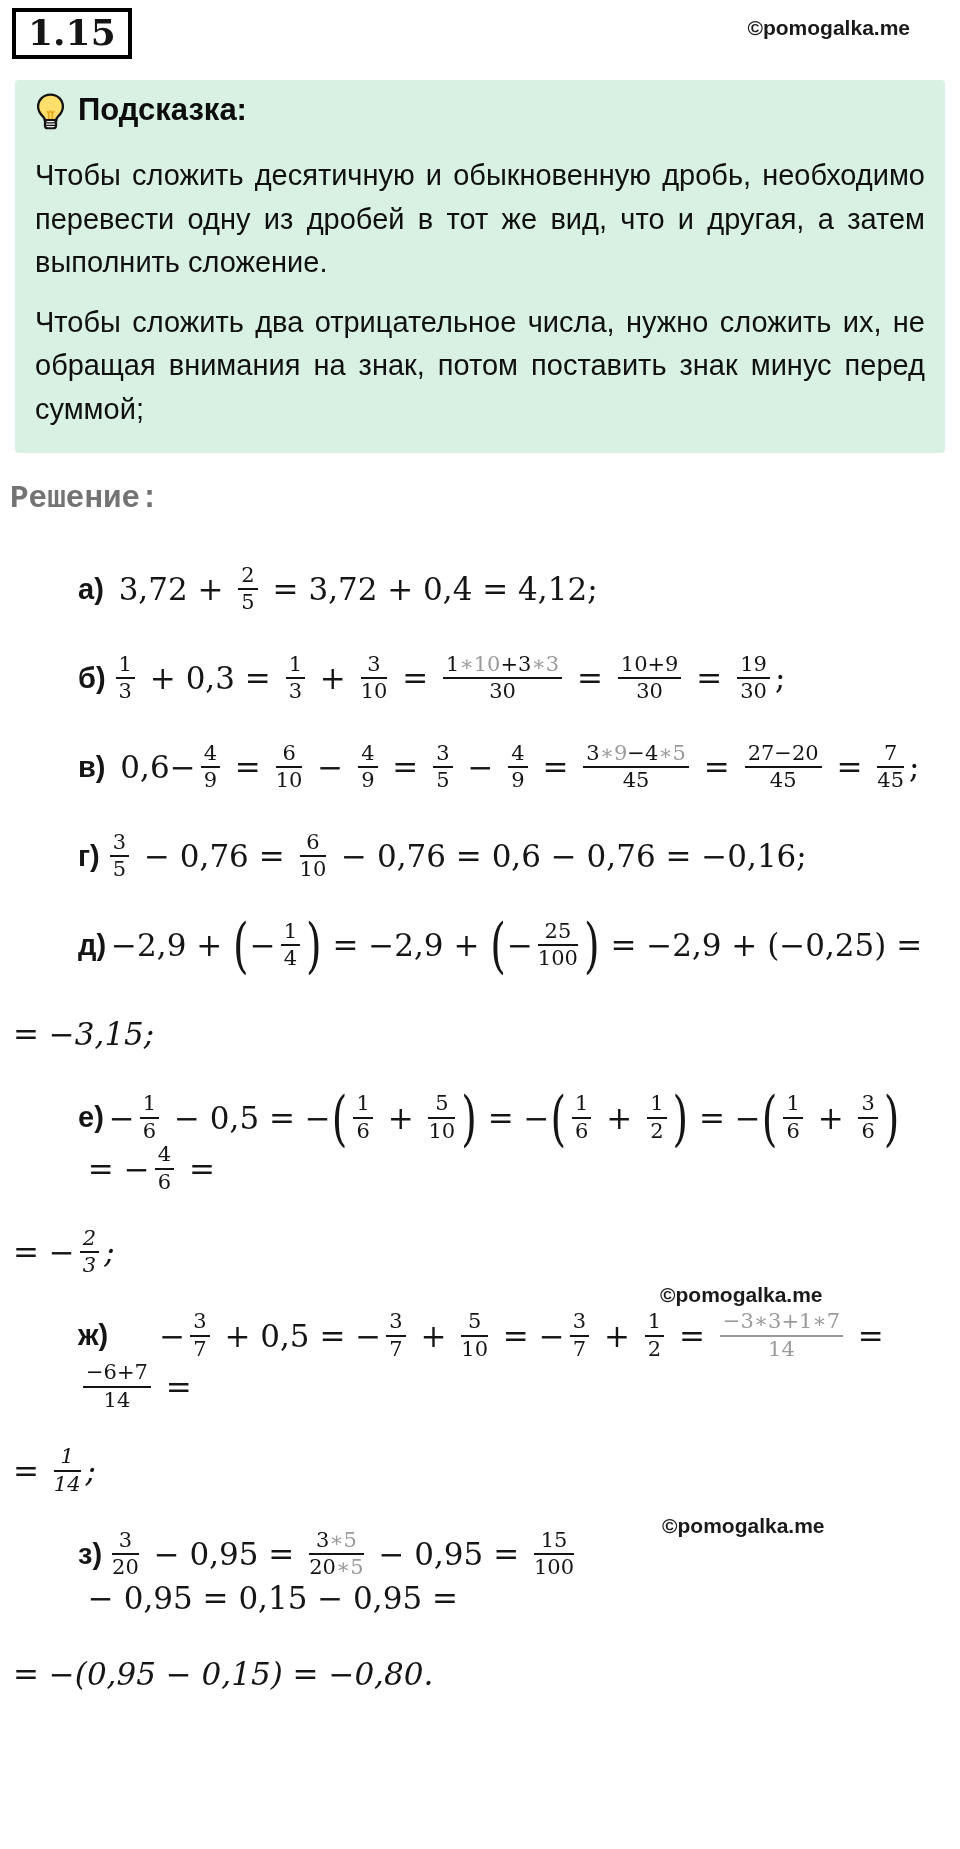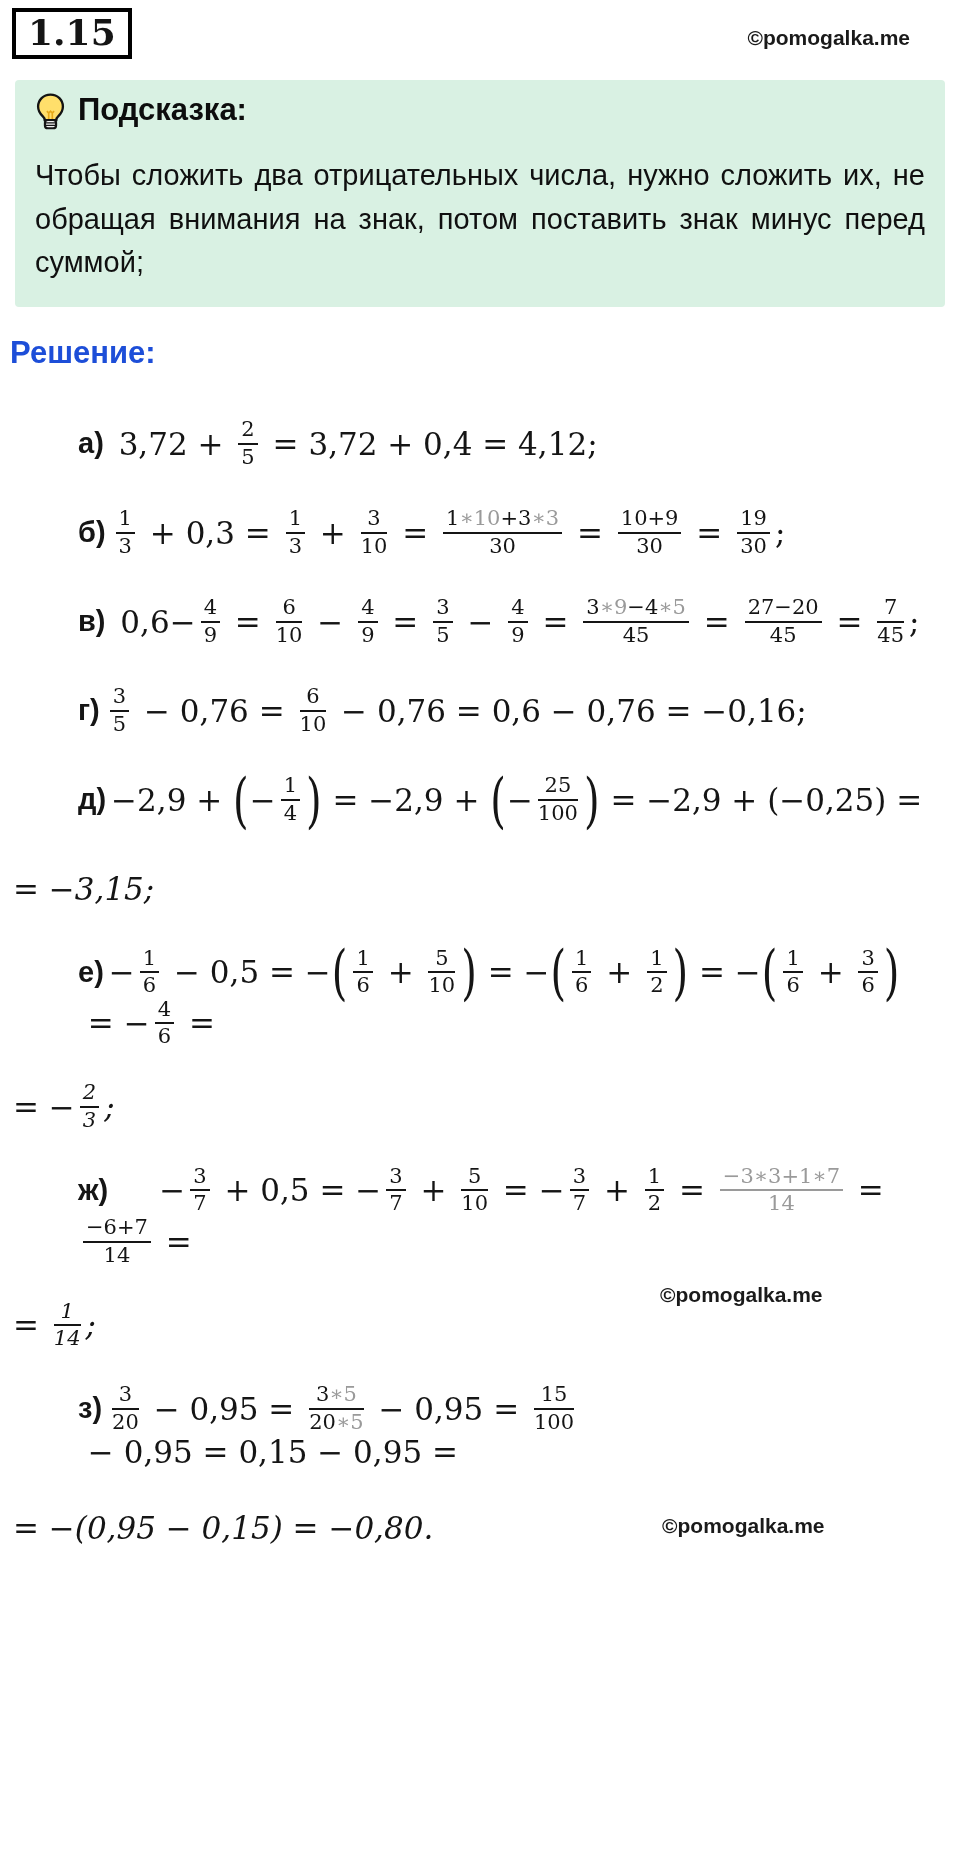--- a/index.html
+++ b/index.html
@@ -1,36 +1,36 @@
 <!DOCTYPE html>
 <html style="--hint-bg: #d9f1e3; --gray: #9a9a9a;"><head>
 <meta charset="utf-8">
 <style>
   html,body{margin:0;padding:0;background:#ffffff;}
   .page{position:relative;width:960px;height:1849px;background:#fff;overflow:hidden;
         color:#151515;}
   
-  .header{display:flex;justify-content:space-between;align-items:center;
+  .header{display:flex;justify-content:space-between;align-items:flex-start;
           padding:8px 50px 0 12px;}
   .problem-box{border:4px solid #000;padding:0px 12px 2px;
                font-family:"DejaVu Serif",serif;font-weight:700;font-size:36px;line-height:1.15;}
   .watermark{font-family:"Liberation Sans",sans-serif;font-weight:700;font-size:21px;
              color:#1a1a1a;margin-top:8px;}
   .wm-abs{position:absolute;font-family:"Liberation Sans",sans-serif;font-weight:700;
           font-size:21px;color:#1a1a1a;}
   
   .hint{margin:21px 15px 0;background:var(--hint-bg,#d9f1e3);border-radius:4px;
         padding:12px 20px 22px;}
   .hint-head{display:flex;gap:12px;}
   .hint-title{font-family:"Liberation Sans",sans-serif;font-weight:700;font-size:31px;color:#0d0d0d;}
   .hint p{font-family:"Liberation Sans",sans-serif;font-size:29px;line-height:1.5;
           text-align:justify;margin:16px 0 0;color:#101010;}
   
-  .sol-title{font-family:Liberation Sans, sans-serif;font-weight:700;font-size:31px;
-             margin:28px 0 0 10px;color:#1d4ed8;}
+  .sol-title{font-family:Liberation Mono, monospace;font-weight:700;font-size:31px;
+             margin:28px 0 0 10px;color:#737373;}
   
   .eq-wrap{margin-top:42px;}
   .eq-row{display:flex;align-items:center;flex-wrap:wrap;
           font-family:"DejaVu Serif",serif;font-size:31px;color:#151515;
           padding-left:78px;padding-right:6px;margin-bottom:27px;min-height:62px;}
   .eq-row.cont{padding-left:13px;font-style:italic;}
   .t{white-space:pre;}
   .lbl{font-family:"Liberation Sans",sans-serif;font-weight:700;font-size:29px;
        margin-right:5px;white-space:pre;}
   .frac{display:inline-flex;flex-direction:column;align-items:center;
@@ -60,21 +60,22 @@
       <span>
         <svg viewBox="0 0 24 32" width="31" height="42" aria-hidden="true">
           <path d="M12 1.8 C6.4 1.8 2.4 5.9 2.4 11 c0 3.3 1.7 5.7 3.5 7.4 1.2 1.1 1.6 2 1.6 3.1 h9 c0-1.1 0.4-2 1.6-3.1 1.8-1.7 3.5-4.1 3.5-7.4 C21.6 5.9 17.6 1.8 12 1.8 Z" fill="#ffdf6b" stroke="#141414" stroke-width="1.8"></path>
           <path d="M9.2 14.6 l1.4 1.5 1.4-1.5 1.4 1.5 1.4-1.5 M10.6 16.1 v5 M13.4 16.1 v5" stroke="#e6a817" stroke-width="1.3" fill="none"></path>
           <rect x="7.7" y="21.4" width="8.6" height="6.4" rx="2.2" fill="#f2f2f2" stroke="#141414" stroke-width="1.7"></rect>
           <path d="M8.2 23.6 h7.6 M8.2 25.6 h7.6" stroke="#141414" stroke-width="1"></path>
         </svg>
       </span>
       <span class="hint-title">Подсказка:</span>
     </div>
-    <p>Чтобы сложить два отрицательных числа, нужно сложить их, не обращая внимания на знак, потом поставить знак минус перед суммой;</p>
+    <p>Чтобы сложить десятичную и обыкновенную дробь, необходимо перевести одну из дробей в тот же вид, что и другая, а затем выполнить сложение.</p>
+    <p>Чтобы сложить два отрицательное числа, нужно сложить их, не обращая внимания на знак, потом поставить знак минус перед суммой;</p>
   </div>
 
   <div class="sol-title">Решение:</div>
 
   <div class="eq-wrap">
       <div class="eq-row">
         <span class="lbl">а)</span>
         <span class="t"> 3,72 + </span>
         <span class="frac">
           <span class="num"><span class="seg">2</span></span>

